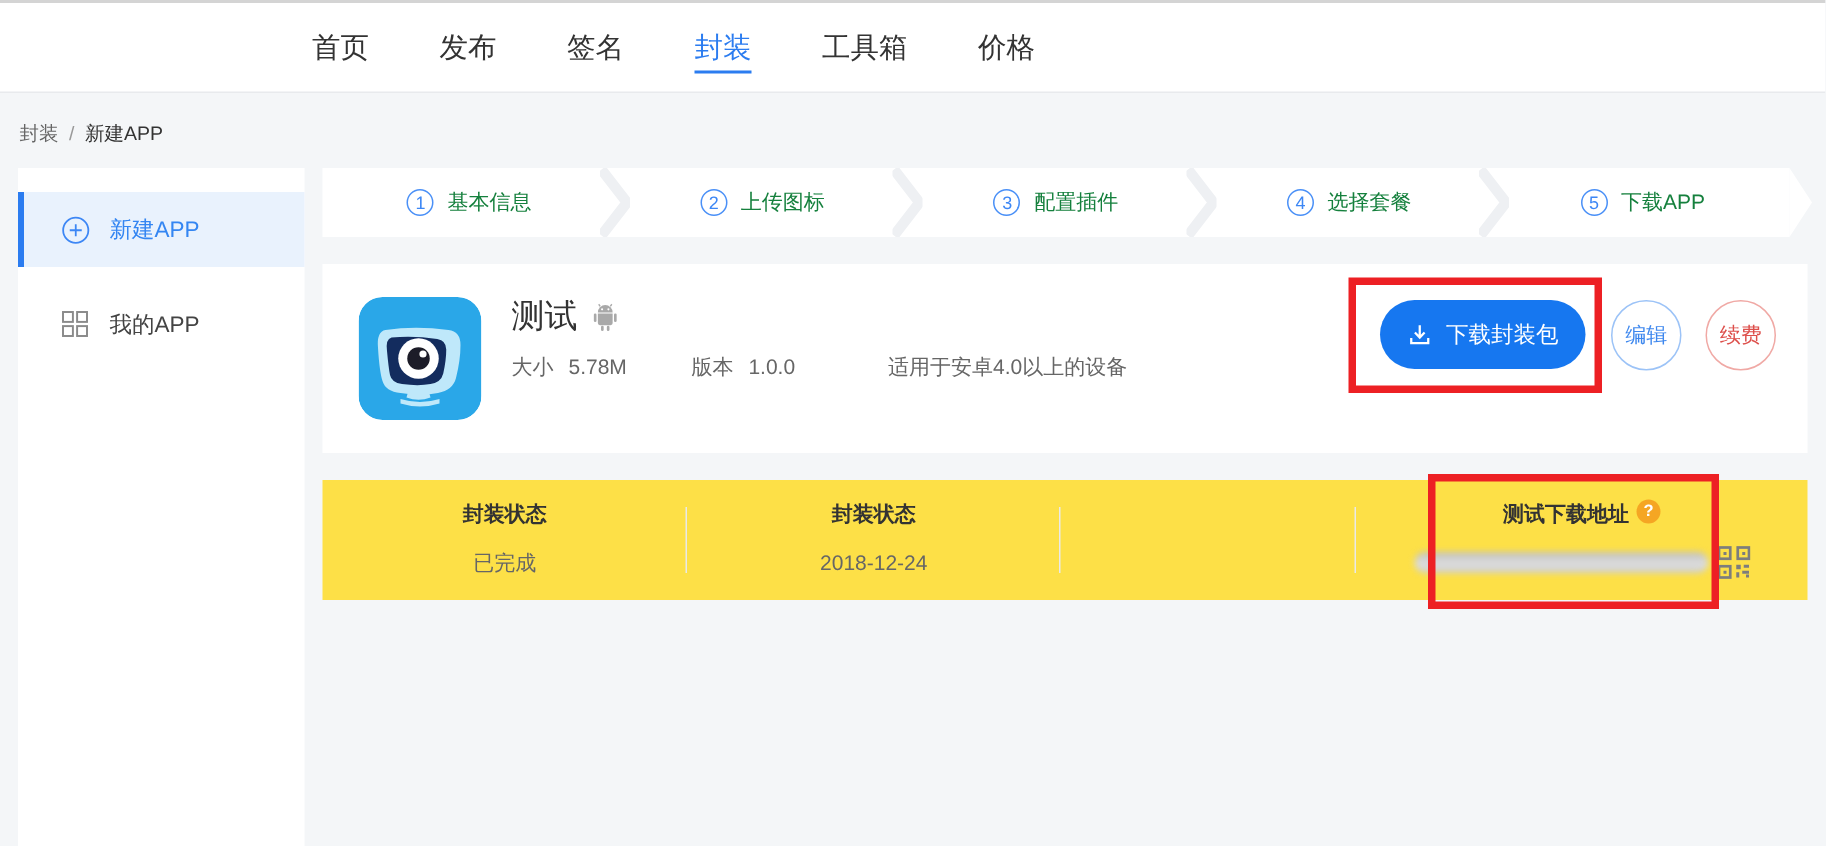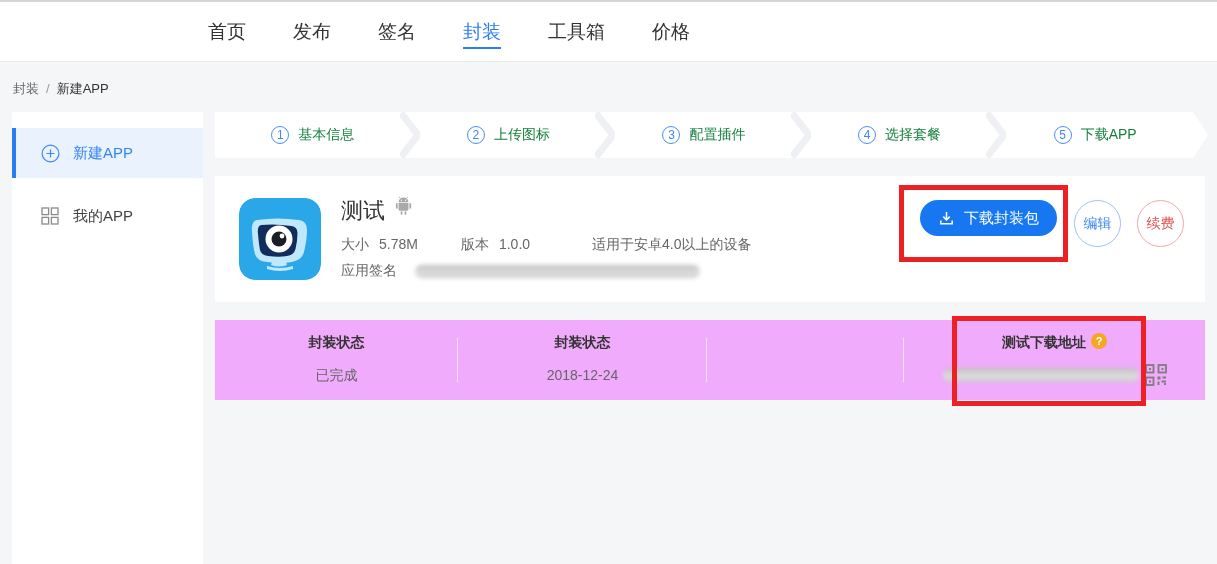--- a/index.html
+++ b/index.html
@@ -33,40 +33,40 @@
     border-top:23px solid transparent; border-bottom:23px solid transparent; border-left:15px solid #fff; }
   .step { flex:1; display:flex; align-items:center; justify-content:center; gap:9px; position:relative; cursor:pointer; }
   .step-circle { width:18px; height:18px; border:1px solid #4a90f7; border-radius:50%; color:#3d87f5;
     font-size:12px; display:flex; align-items:center; justify-content:center; }
   .step-label { font-size:14px; color:#15803d; }
   .step-sep { position:absolute; right:-9px; top:0; height:46px; width:20px; z-index:2; }
 
   
   .card { position:absolute; left:215px; top:176px; width:990px; height:126px; background:#fff; }
   .app-icon { position:absolute; left:24px; top:22px; width:82px; height:82px; border-radius:16px; overflow:hidden; }
-  .app-title-row { position:absolute; left:126px; top:20px; display:flex; align-items:flex-start; gap:10px; }
+  .app-title-row { position:absolute; left:126px; top:20px; display:flex; align-items:flex-end; gap:10px; }
   .app-title { font-size:22px; color:#333; }
   .app-meta { position:absolute; left:126px; top:60px; font-size:14px; color:#666; display:flex; }
   .meta-label { margin-right:10px; }
   .meta-gap1 { margin-left:43px; }
   .meta-gap2 { margin-left:62px; }
   .app-sig { position:absolute; left:126px; top:86px; font-size:14px; color:#666; display:flex; align-items:center; }
   .blur-bar { background:linear-gradient(180deg,#bdbdbd 0%,#dedede 55%,#cdcdcd 100%); filter:blur(2px); border-radius:7px; }
   .sig-blur { width:285px; height:13px; margin-left:18px; }
 
-  .dl-btn { position:absolute; left:705px; top:24px; width:137px; height:36px; border-radius:23px; background:#1677f0;
+  .dl-btn { position:absolute; left:705px; top:24px; width:137px; height:46px; border-radius:23px; background:#1677f0;
     border:none; color:#fff; font-size:15px; display:flex; align-items:center; justify-content:center; gap:9px; cursor:pointer;
     font-family:inherit; }
   .circle-btn { position:absolute; top:24px; width:47px; height:47px; border-radius:50%; background:#fff; font-size:14px;
     display:flex; align-items:center; justify-content:center; cursor:pointer; font-family:inherit; }
   .edit-btn { left:859px; border:1px solid #9cc3f7; color:#3d87ee; }
   .renew-btn { left:922px; border:1px solid #f0a9a5; color:#dd4f4b; }
 
   
-  .status { position:absolute; left:215px; top:320px; width:990px; height:80px; background:#f0abfc; display:flex; }
+  .status { position:absolute; left:215px; top:320px; width:990px; height:80px; background:#fde047; display:flex; }
   .st-col { position:relative; display:flex; flex-direction:column; align-items:center; padding-top:14px; }
   .st-col.c1 { width:243px; } .st-col.c2 { width:249px; } .st-col.c3 { width:197px; } .st-col.c4 { width:301px; }
   .st-col.c1::after, .st-col.c2::after, .st-col.c3::after { content:""; position:absolute; right:0; top:18px; height:44px; width:1px; background:#e9e9e9; }
   .st-header { font-size:14px; font-weight:bold; color:#333; }
   .st-value { font-size:14px; color:#666; margin-top:15px; }
   .c4 .head-row { display:flex; align-items:center; gap:5px; }
   .help-icon { width:16px; height:16px; border-radius:50%; background:#f5a623; color:#fff; font-size:11px; font-weight:bold;
     display:flex; align-items:center; justify-content:center; margin-top:-4px; cursor:pointer; }
   .c4 .url-row { display:flex; align-items:center; margin-top:12px; gap:6px; }
   .url-blur { width:196px; height:14px; }
@@ -187,24 +187,20 @@
   </div>
 
   <div class="app-meta">
     <span class="meta-label">大小</span>
     <span>5.78M</span>
     <span class="meta-label meta-gap1">版本</span>
     <span>1.0.0</span>
     <span class="meta-gap2">适用于安卓4.0以上的设备</span>
   </div>
 
-  <div class="app-sig">
-    <span>应用签名</span>
-    <span class="blur-bar sig-blur"></span>
-  </div>
 
   <button class="dl-btn">
     <span style="display:flex">
       <svg width="17" height="17" viewBox="0 0 18 18">
           <path d="M9 2 v8 M5.6 7 L9 10.6 L12.4 7" fill="none" stroke="#fff" stroke-width="1.6"></path>
           <path d="M3 11 v3.5 h12 V11" fill="none" stroke="#fff" stroke-width="1.6"></path>
         </svg>
     </span>
     <span>下载封装包</span>
   </button>

